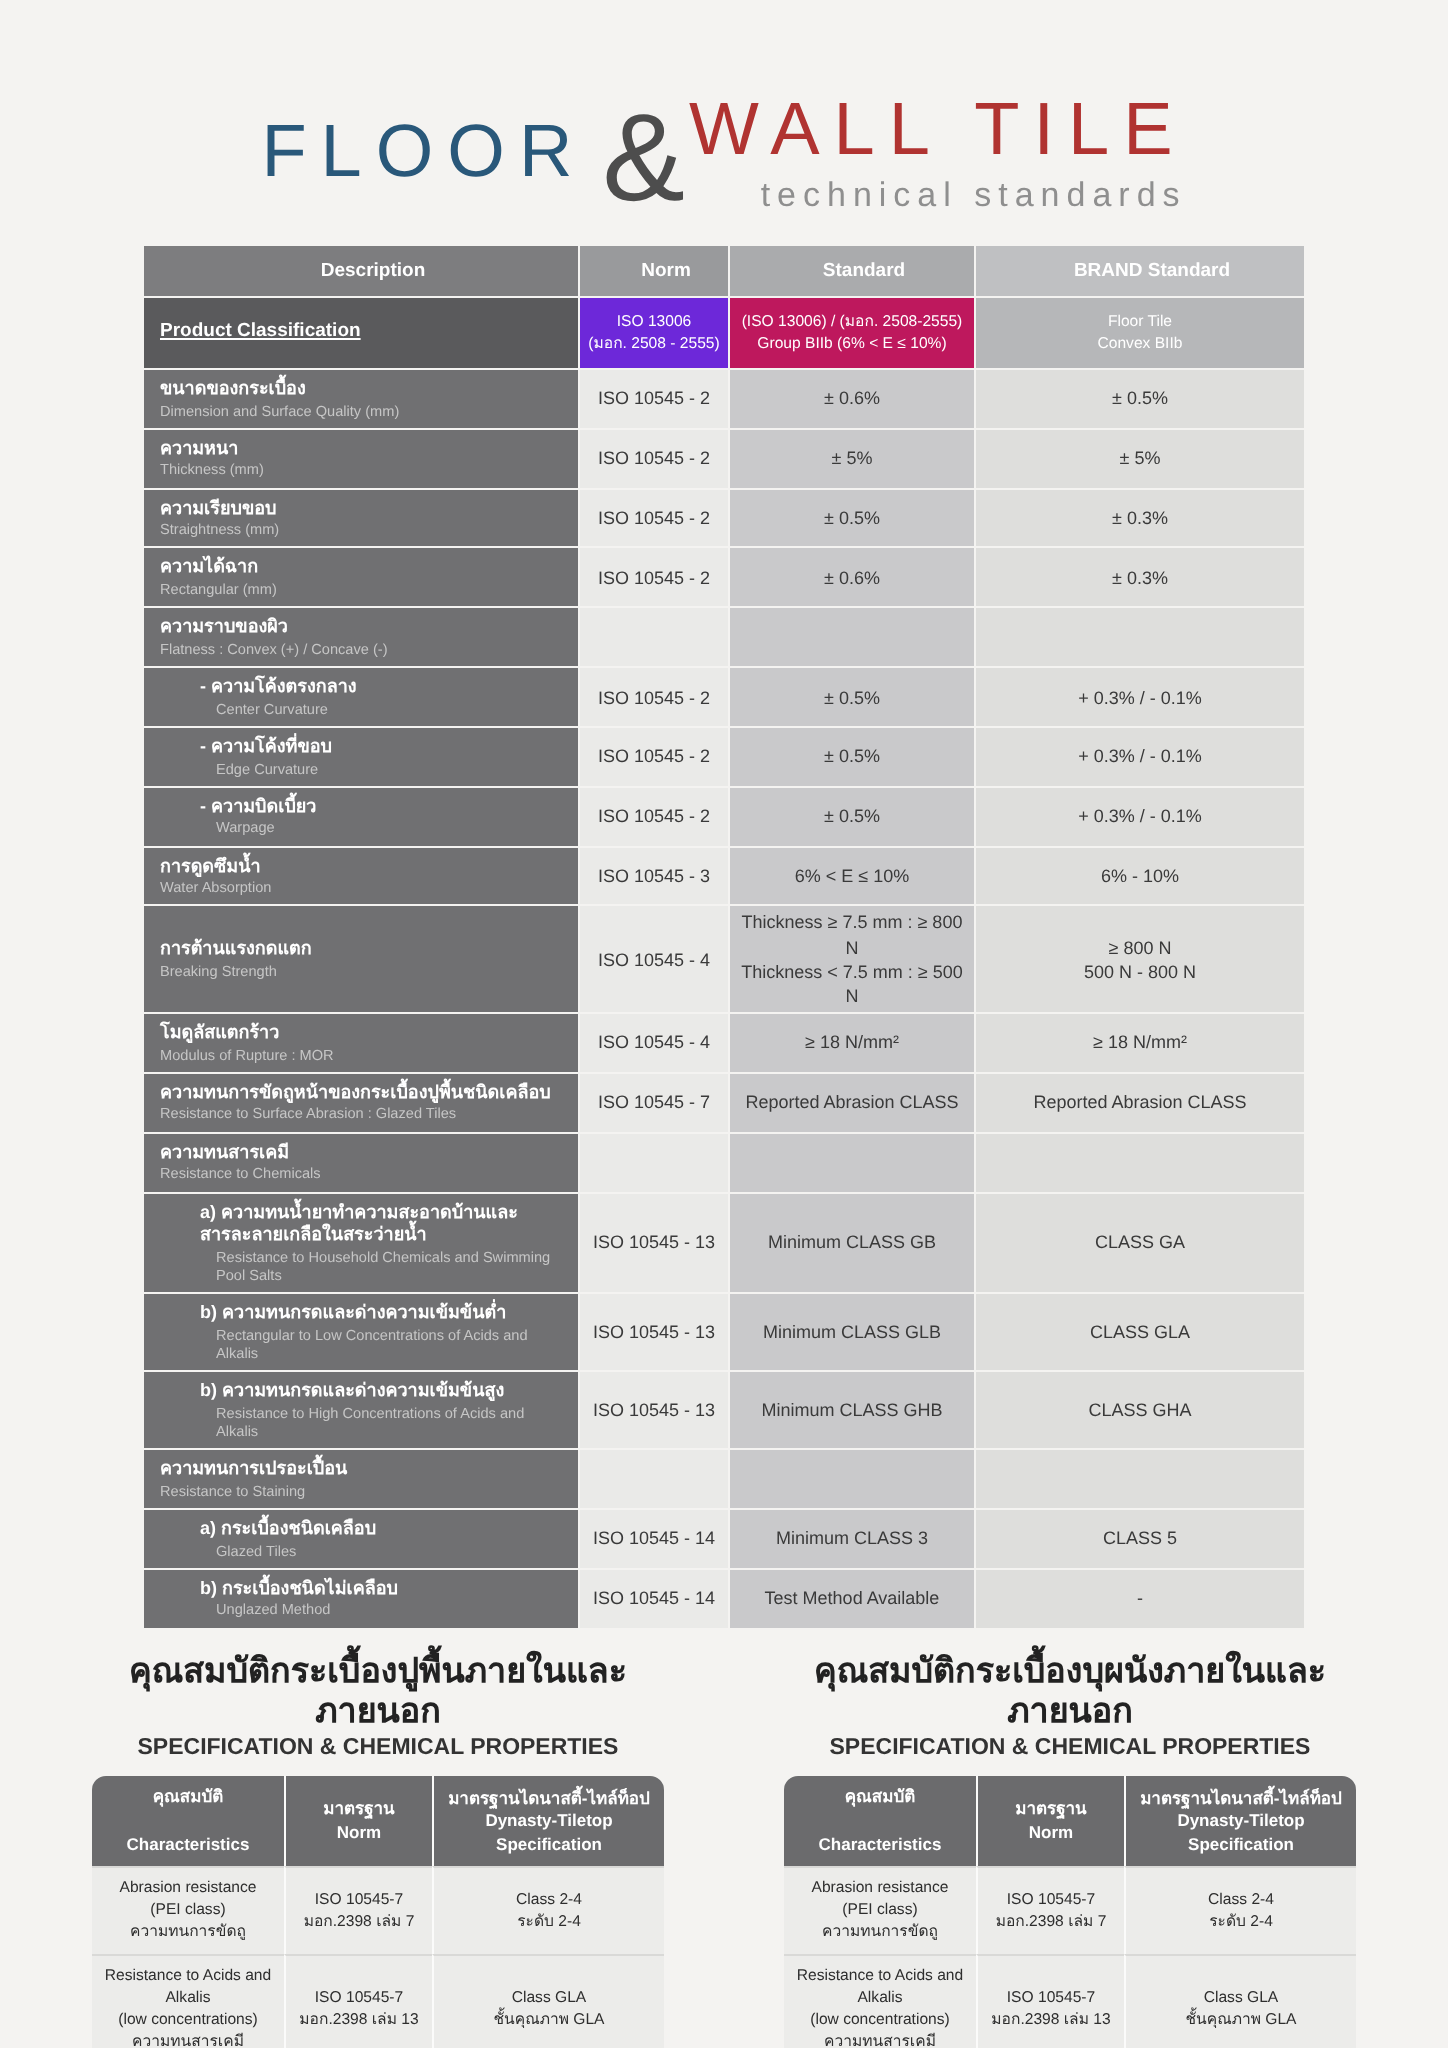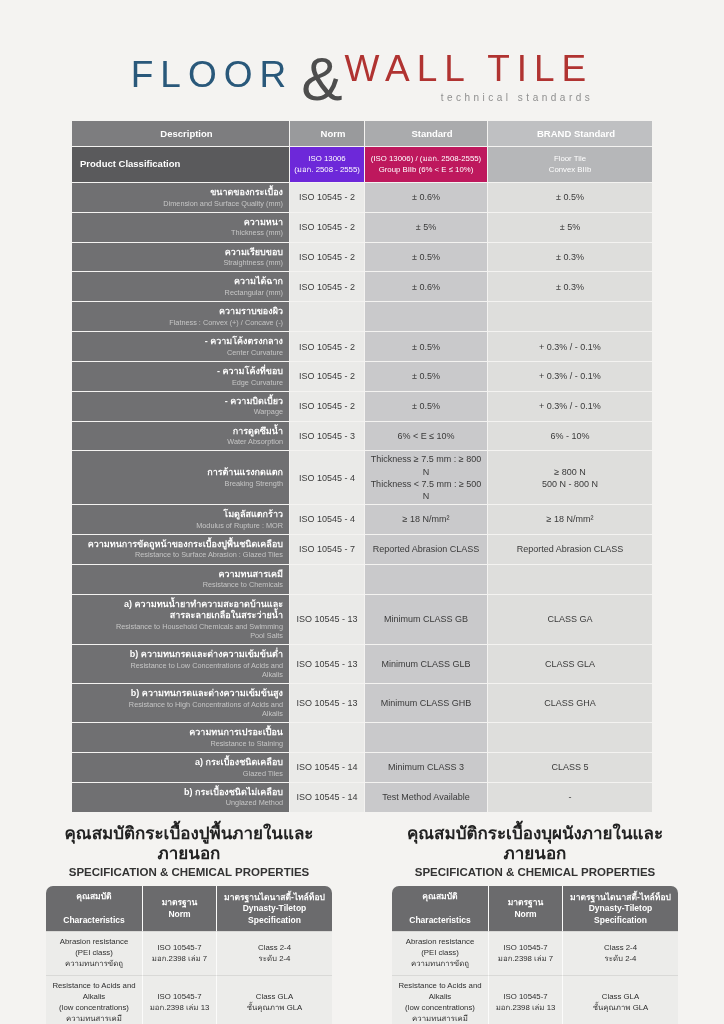--- a/index.html
+++ b/index.html
@@ -10,41 +10,41 @@
     color:#333;
     position:relative;
   }
   
   .brand{padding-top:44px;display:flex;justify-content:center;}
   .brand-row{display:flex;align-items:center;}
   .floor{font-size:37px;letter-spacing:7px;color:#29587a;font-weight:500;}
   .amp{font-size:62px;font-weight:300;color:#4d4d4d;margin:0 2px 0 8px;line-height:1;transform:translateY(4px);}
   .wall-wrap{display:flex;flex-direction:column;align-items:flex-end;}
   .wall{font-size:37px;letter-spacing:7px;color:#b03331;font-weight:500;}
-  .tagline{font-size:10px;letter-spacing:3.5px;color:#8f8f8f;margin-top:2px;}
+  .tagline{font-size:17px;letter-spacing:3.5px;color:#8f8f8f;margin-top:2px;}
 
   
   .main-table{width:580px;margin:14px auto 0 auto;}
   .trow{display:grid;grid-template-columns:217px 75px 123px 165px;}
   .trow > div{border-top:1px solid #f4f3f1;border-left:1px solid #f4f3f1;}
   .trow > div:first-child{border-left:none;}
   
   .thead > div{color:#fff;font-weight:bold;font-size:9.5px;display:flex;align-items:center;justify-content:center;height:25px;padding-left:12px;}
   .h-desc{background:#7d7d7f;}
   .h-norm{background:#999a9c;}
   .h-std{background:#aaabad;}
   .h-brand{background:#bfc0c2;}
   
   .classrow > div{min-height:36px;display:flex;align-items:center;justify-content:center;text-align:center;color:#fff;font-size:7.8px;line-height:1.35;padding:3px 4px;box-sizing:border-box;}
-  .cl-desc{background:#5a5a5c;justify-content:flex-start !important;text-align:left !important;font-weight:bold;font-size:9.5px !important;padding-left:8px !important;}
+  .cl-desc{background:#5a5a5c;justify-content:flex-start !important;text-align:left !important;font-weight:bold;font-size:9.5px !important;padding-left:8px !important;text-decoration:underline;}
   .cl-norm{background:#6d28d9;}
   .cl-std{background:#be185d;}
   .cl-brand{background:#b6b7b9;}
   
-  .drow > .c-desc{background:#707072;padding:4px 6px 4px 8px;box-sizing:border-box;min-height:26px;display:flex;flex-direction:column;justify-content:center;text-align:right;}
+  .drow > .c-desc{background:#707072;padding:4px 6px 4px 8px;box-sizing:border-box;min-height:26px;display:flex;flex-direction:column;justify-content:center;}
   .drow .th{color:#fff;font-size:9px;font-weight:bold;line-height:1.3;}
   .drow .en{color:#c6c6c6;font-size:7.3px;line-height:1.25;}
   .drow > .c-norm{background:#eaeae8;}
   .drow > .c-std{background:#c9c9cb;}
   .drow > .c-brand{background:#dededc;}
   .drow > .c-norm,.drow > .c-std,.drow > .c-brand{
     display:flex;align-items:center;justify-content:center;text-align:center;
     font-size:9px;color:#3a3a3a;padding:2px 3px;box-sizing:border-box;line-height:1.35;
   }
   .ml{white-space:pre-line;}
@@ -241,21 +241,21 @@
             <div class="en">Resistance to Household Chemicals and Swimming Pool Salts</div>
           </div>
           <div class="c-norm ml">ISO 10545 - 13</div>
           <div class="c-std ml">Minimum CLASS GB</div>
           <div class="c-brand ml">CLASS GA</div>
         </div>
 
         <div class="trow drow indent">
           <div class="c-desc">
             <div class="th">b) ความทนกรดและด่างความเข้มข้นต่ำ</div>
-            <div class="en">Resistance to Low Concentrations of Acids and Alkalis</div>
+            <div class="en">Rectangular to Low Concentrations of Acids and Alkalis</div>
           </div>
           <div class="c-norm ml">ISO 10545 - 13</div>
           <div class="c-std ml">Minimum CLASS GLB</div>
           <div class="c-brand ml">CLASS GLA</div>
         </div>
 
         <div class="trow drow indent">
           <div class="c-desc">
             <div class="th">b) ความทนกรดและด่างความเข้มข้นสูง</div>
             <div class="en">Resistance to High Concentrations of Acids and Alkalis</div>

